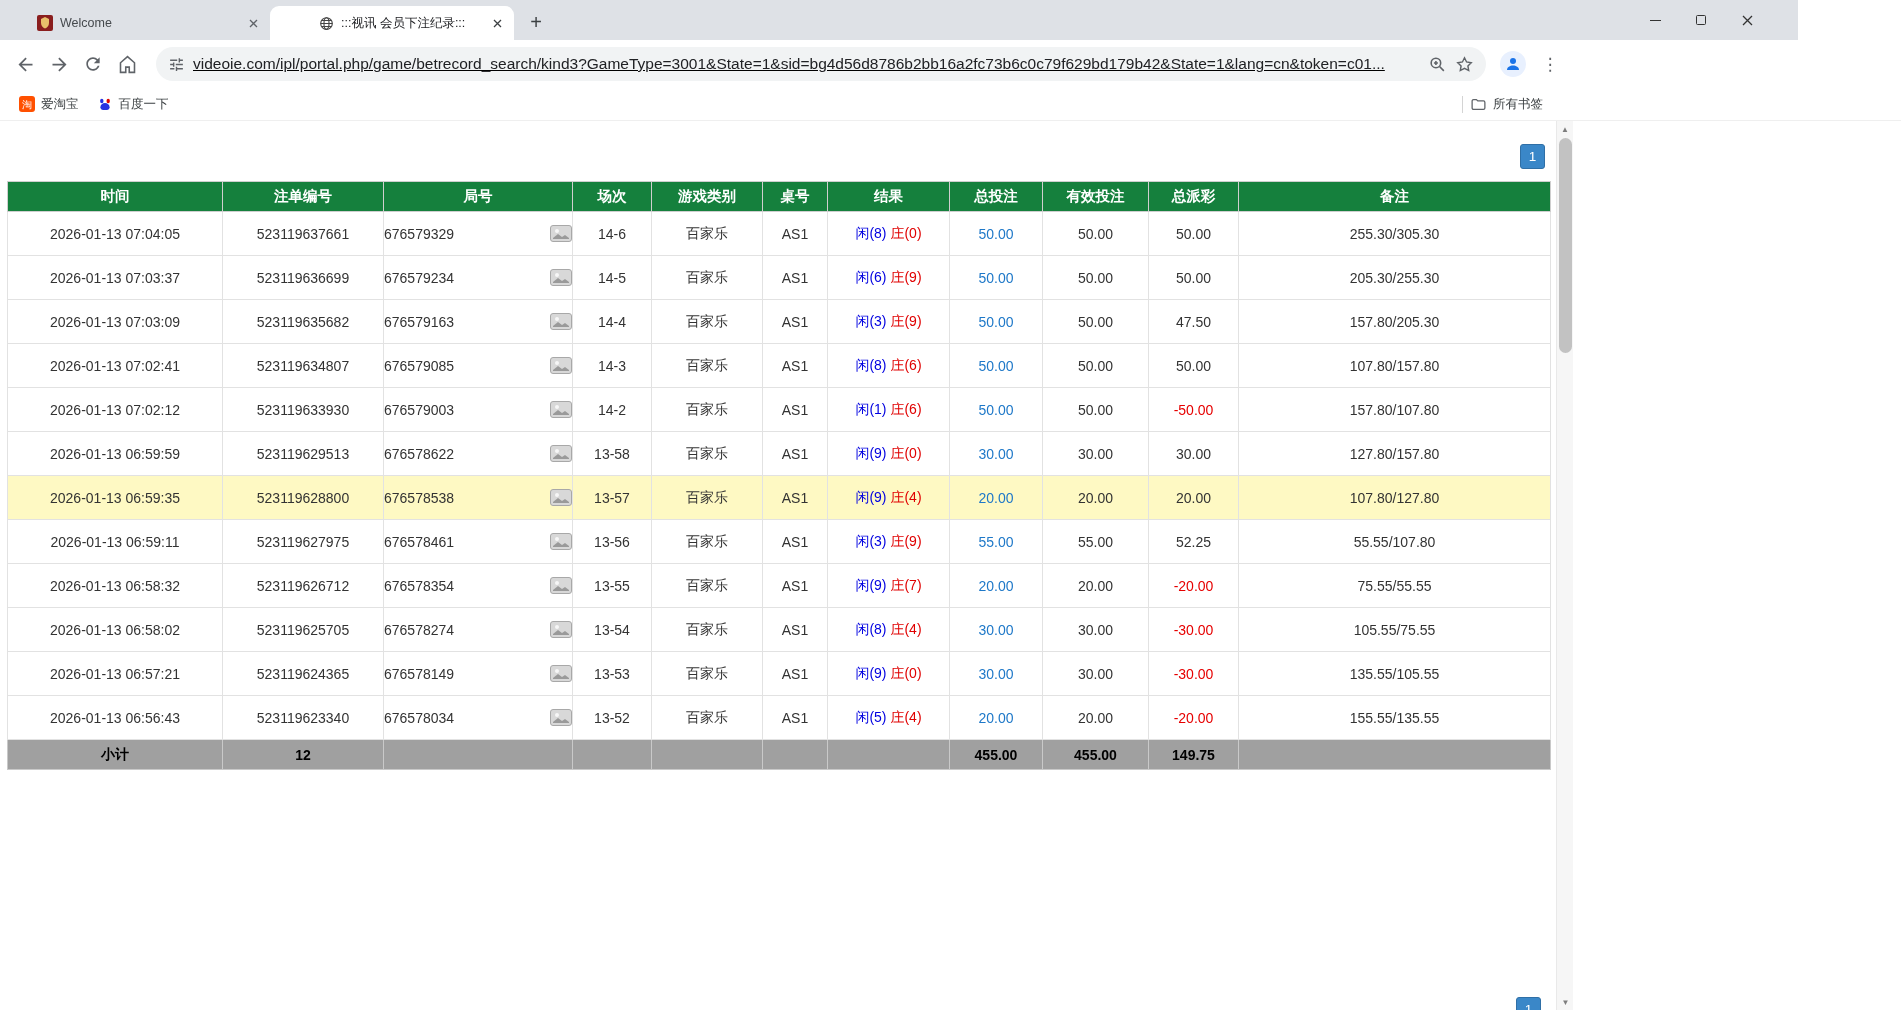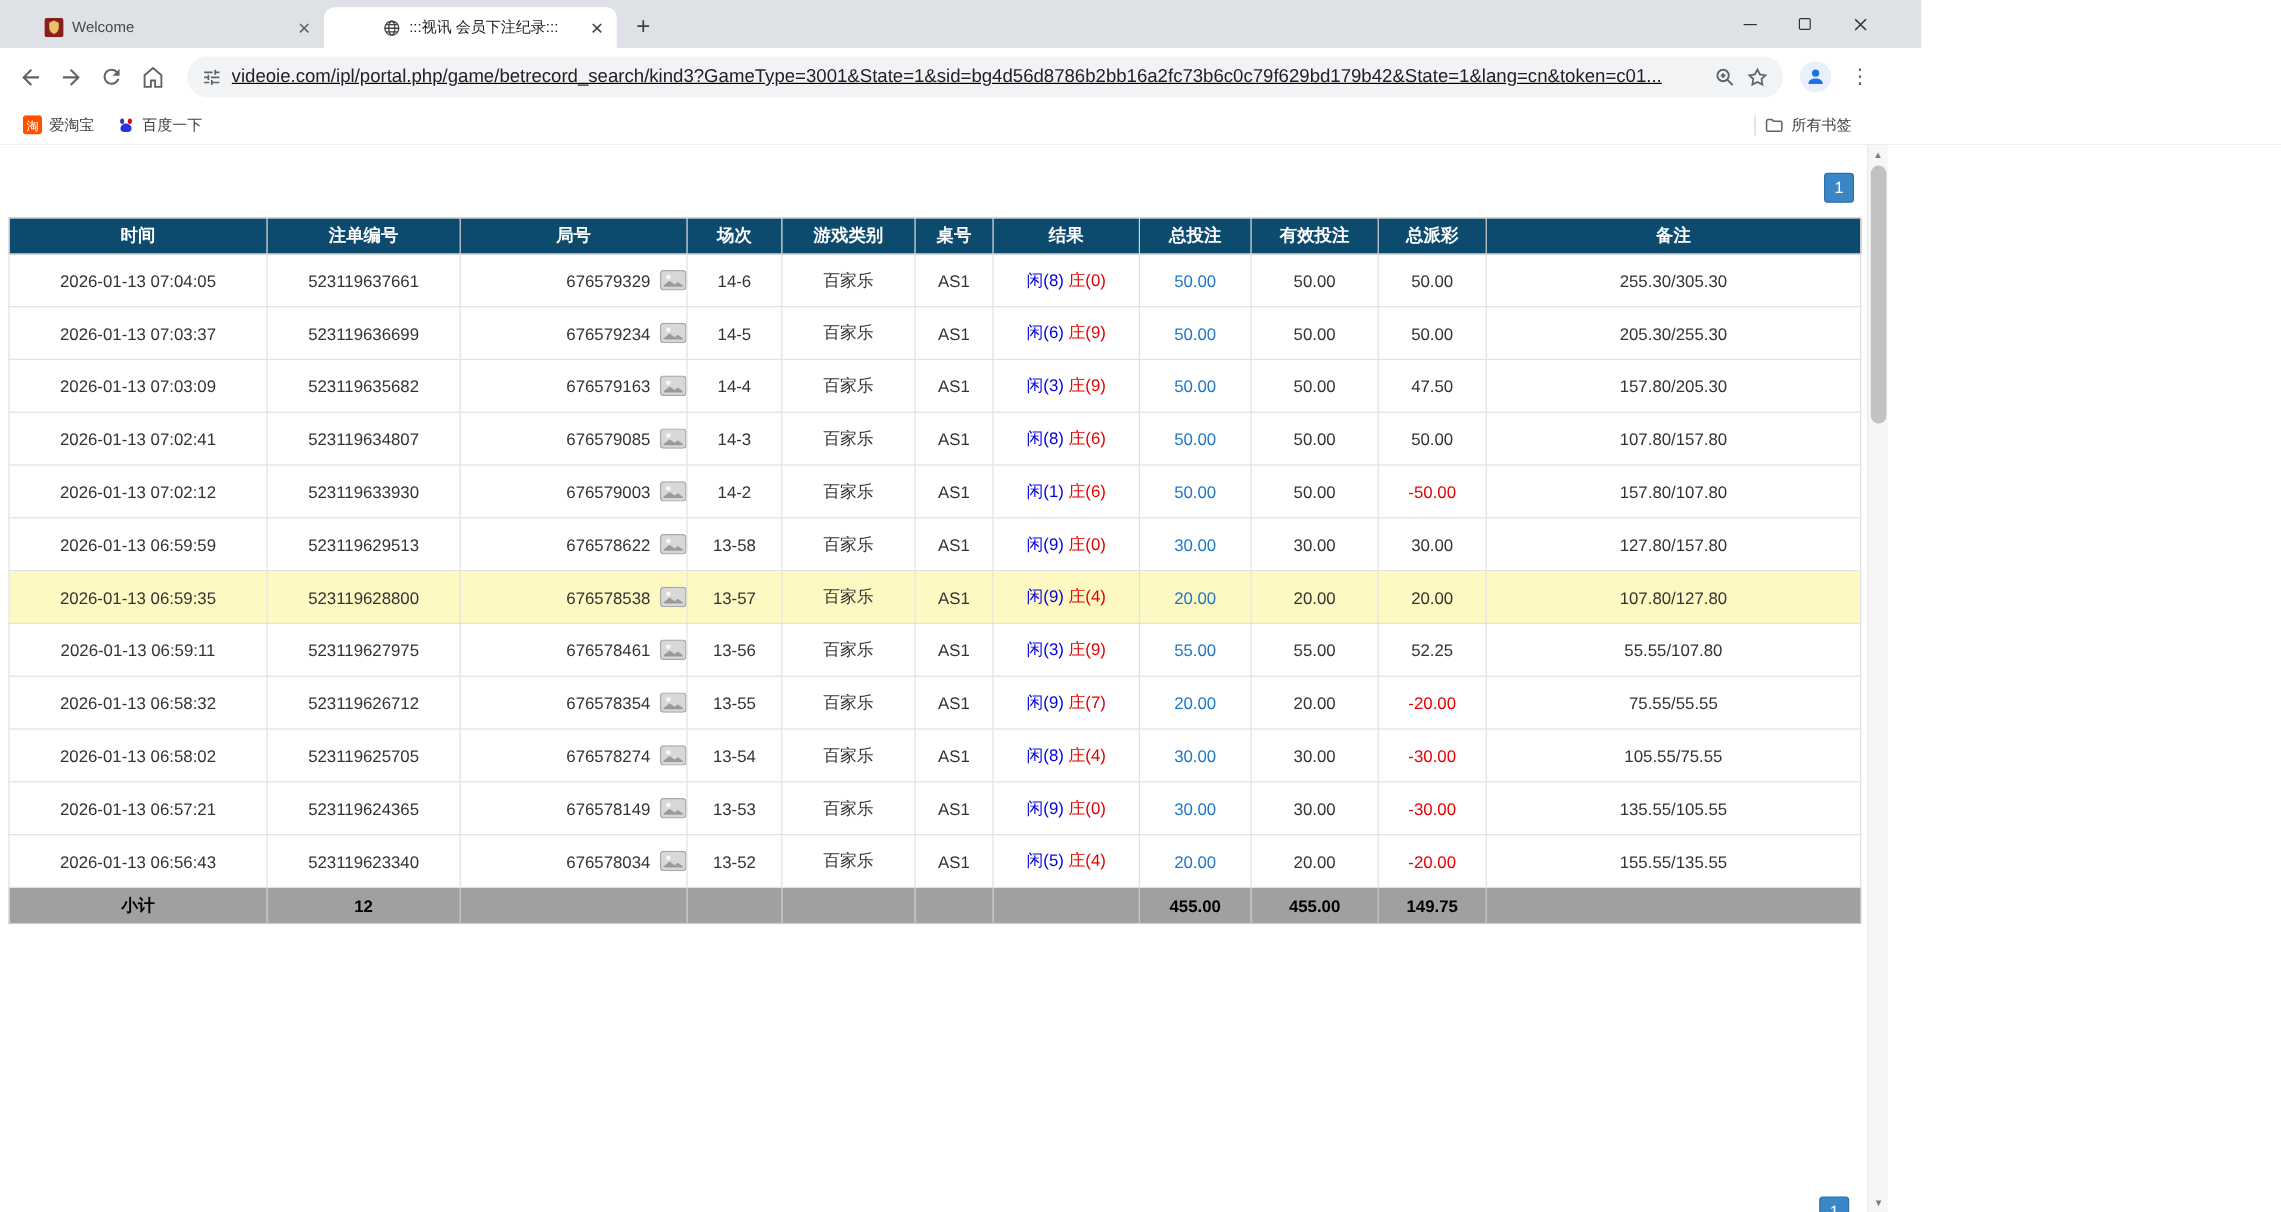--- a/index.html
+++ b/index.html
@@ -1,21 +1,21 @@
 <!DOCTYPE html>
 <html><head>
 <meta charset="utf-8">
 <style>
   * { box-sizing: border-box; margin: 0; padding: 0; }
   html,body { width:1901px; height:1010px; overflow:hidden; background:#fff;
               font-family:"Liberation Sans","DejaVu Sans",sans-serif; }
   .window { position:relative; width:1901px; height:1010px; overflow:hidden; background:#fff; }
 
   
-  .tabbar { position:absolute; top:0; left:0; width:1601px; height:40px; background:#dee1e6;
+  .tabbar { position:absolute; top:0; left:0; width:1798px; height:40px; background:#dee1e6;
             display:flex; align-items:flex-end; padding-left:26px; }
   .tab { width:244px; height:34px; display:flex; align-items:center; padding:0 8px 0 11px;
          border-radius:9px 9px 0 0; font-size:12.5px; color:#45494d; cursor:default; }
   .tab.active { background:#fff; color:#202124;padding-left:48px; }
   .favicon { width:16px; height:16px; flex:none; display:flex; align-items:center; justify-content:center; }
   .tab-title { flex:1; white-space:nowrap; overflow:hidden; text-overflow:clip; margin:0 7px; }
   .tab-close { width:18px; height:18px; flex:none; display:flex; align-items:center; justify-content:center; border-radius:50%; }
   .newtab { width:28px; height:28px; margin:0 0 4px 8px; display:flex; align-items:center; justify-content:center;
             font-size:20px; color:#3c4043; border-radius:50%; }
   .win-controls { position:absolute; right:28px; top:0; height:40px; display:flex; }
@@ -47,25 +47,25 @@
 
   
   .content { position:absolute; top:121px; left:0; width:1901px; height:889px; background:#fff; overflow:hidden; }
   .page-btn { position:absolute; width:25px; height:25px; background:#3a87c8; border:1px solid #2f6fa6;
               border-radius:3px; color:#fff; font-size:13.5px; display:flex; align-items:center; justify-content:center; }
   .page-btn.top { left:1520px; top:23px; }
   .page-btn.bottom { left:1516px; top:876px; }
 
   table.bet { position:absolute; left:7px; top:60px; width:1543px; border-collapse:collapse;
               table-layout:fixed; font-size:14px; color:#333; }
-  table.bet th { background:#0c4a6e; color:#fff; font-weight:bold; height:30px; font-size:14.5px;
+  table.bet th { background:#15803d; color:#fff; font-weight:bold; height:30px; font-size:14.5px;
                  border:1px solid #cfcfcf; text-align:center; }
   table.bet td { height:44px; border:1px solid #e2e2e2; text-align:center; background:#fff; }
   table.bet tr.hl td { background:#fef9c3; }
-  .round-wrap { display:flex; align-items:center; justify-content:flex-end; gap:8px; }
+  .round-wrap { display:flex; align-items:center; justify-content:space-between; gap:8px; }
   .round-icon { display:flex; align-items:center; }
   .player { color:#0000e0; }
   .banker { color:#e00000; }
   td.link-blue { color:#1e78c8; }
   td.neg { color:#e60000; }
   table.bet tr.foot td { background:#a0a0a0; color:#000000; font-weight:bold; height:30px;
                          border:1px solid #c9c9c9; font-size:14px; }
 
   
   .scrollbar { position:absolute; left:1556px; top:0; width:17px; height:889px; background:#f6f6f6;

